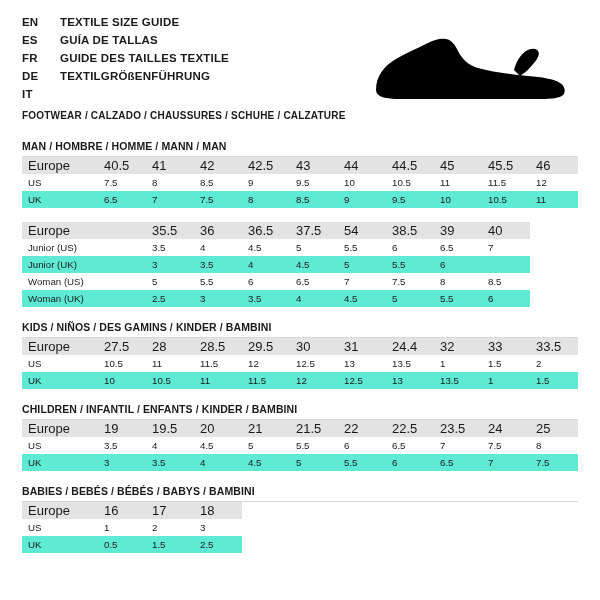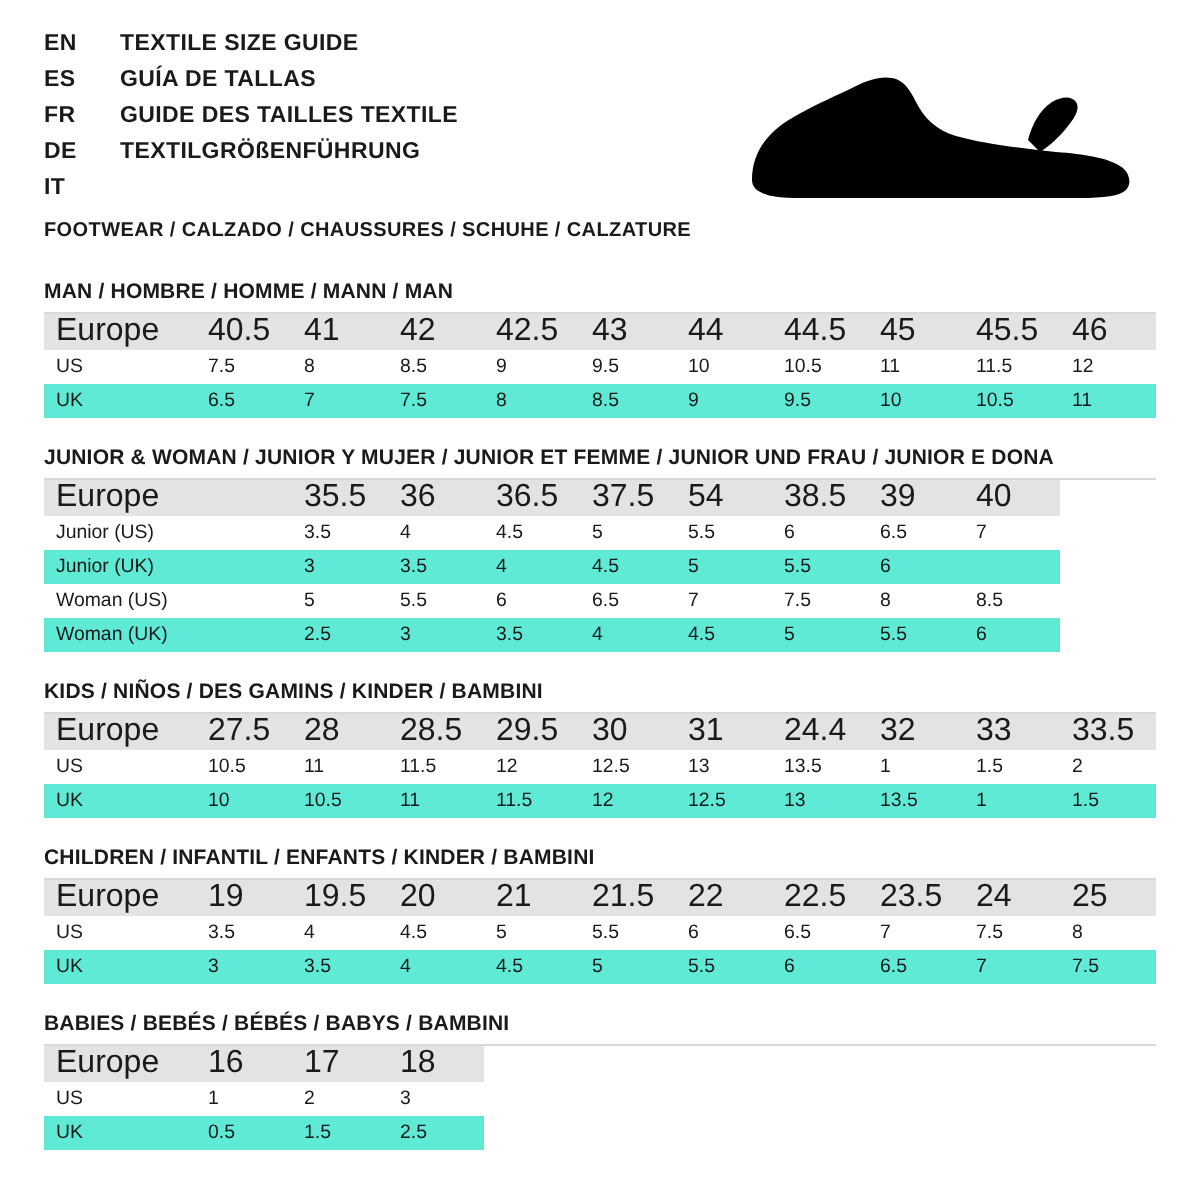--- a/index.html
+++ b/index.html
@@ -81,21 +81,21 @@
   table.size-table td {
     font-size: 9.7px;
     height: 17px;
     padding: 0 4px 0 6px;
     vertical-align: middle;
     white-space: nowrap;
     overflow: hidden;
   }
   tr.head-row td {
     background: #e3e3e3;
-    font-size: 16px;
+    font-size: 13px;
   }
   tr.alt-row td {
     background: #5eead4;
   }
   td.label-cell {
     text-align: left;
   }
   td.val-cell {
     text-align: left;
   }
@@ -195,21 +195,20 @@
               <td class="val-cell">9</td>
               <td class="val-cell">9.5</td>
               <td class="val-cell">10</td>
               <td class="val-cell">10.5</td>
               <td class="val-cell">11</td>
             </tr>
           </tbody>
         </table>
       </div>
       <div class="section">
-        <div class="section-title">JUNIOR &amp; WOMAN / JUNIOR Y MUJER / JUNIOR ET FEMME / JUNIOR UND FRAU / JUNIOR E DONA</div>
         <table class="size-table" style="width: 508px;">
           <colgroup>
             <col style="width: 76px;">
             <col style="width: 48px;">
             <col style="width: 48px;">
             <col style="width: 48px;">
             <col style="width: 48px;">
             <col style="width: 48px;">
             <col style="width: 48px;">
             <col style="width: 48px;">

